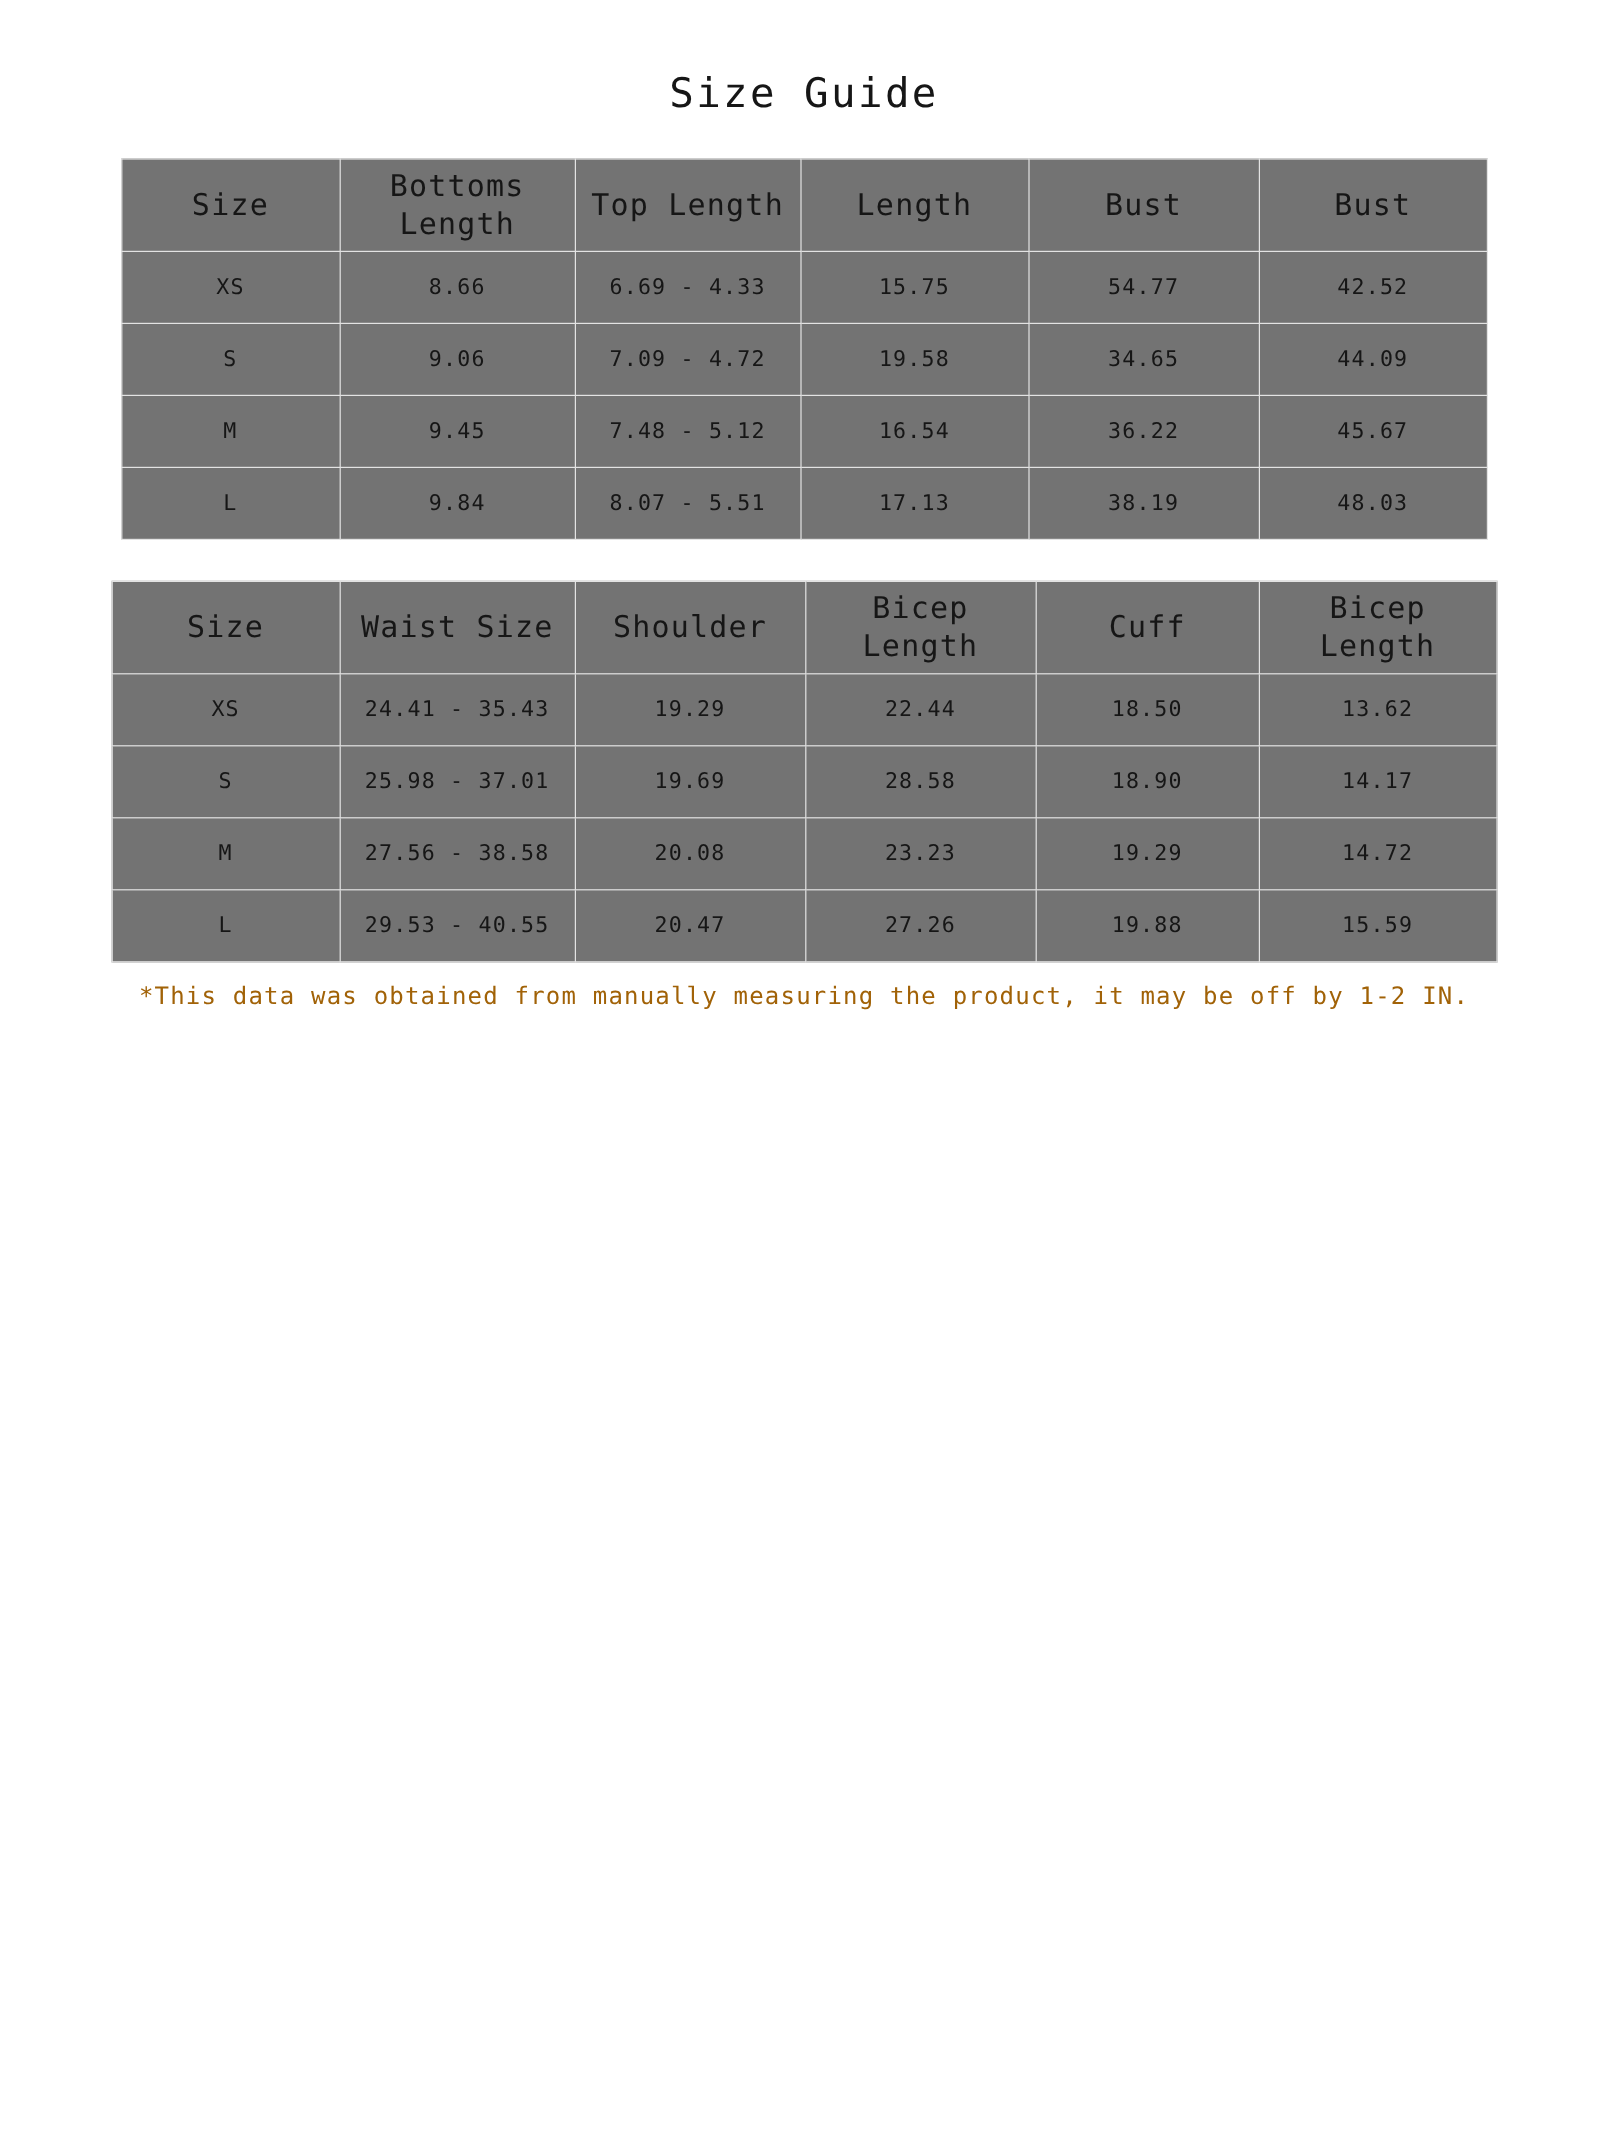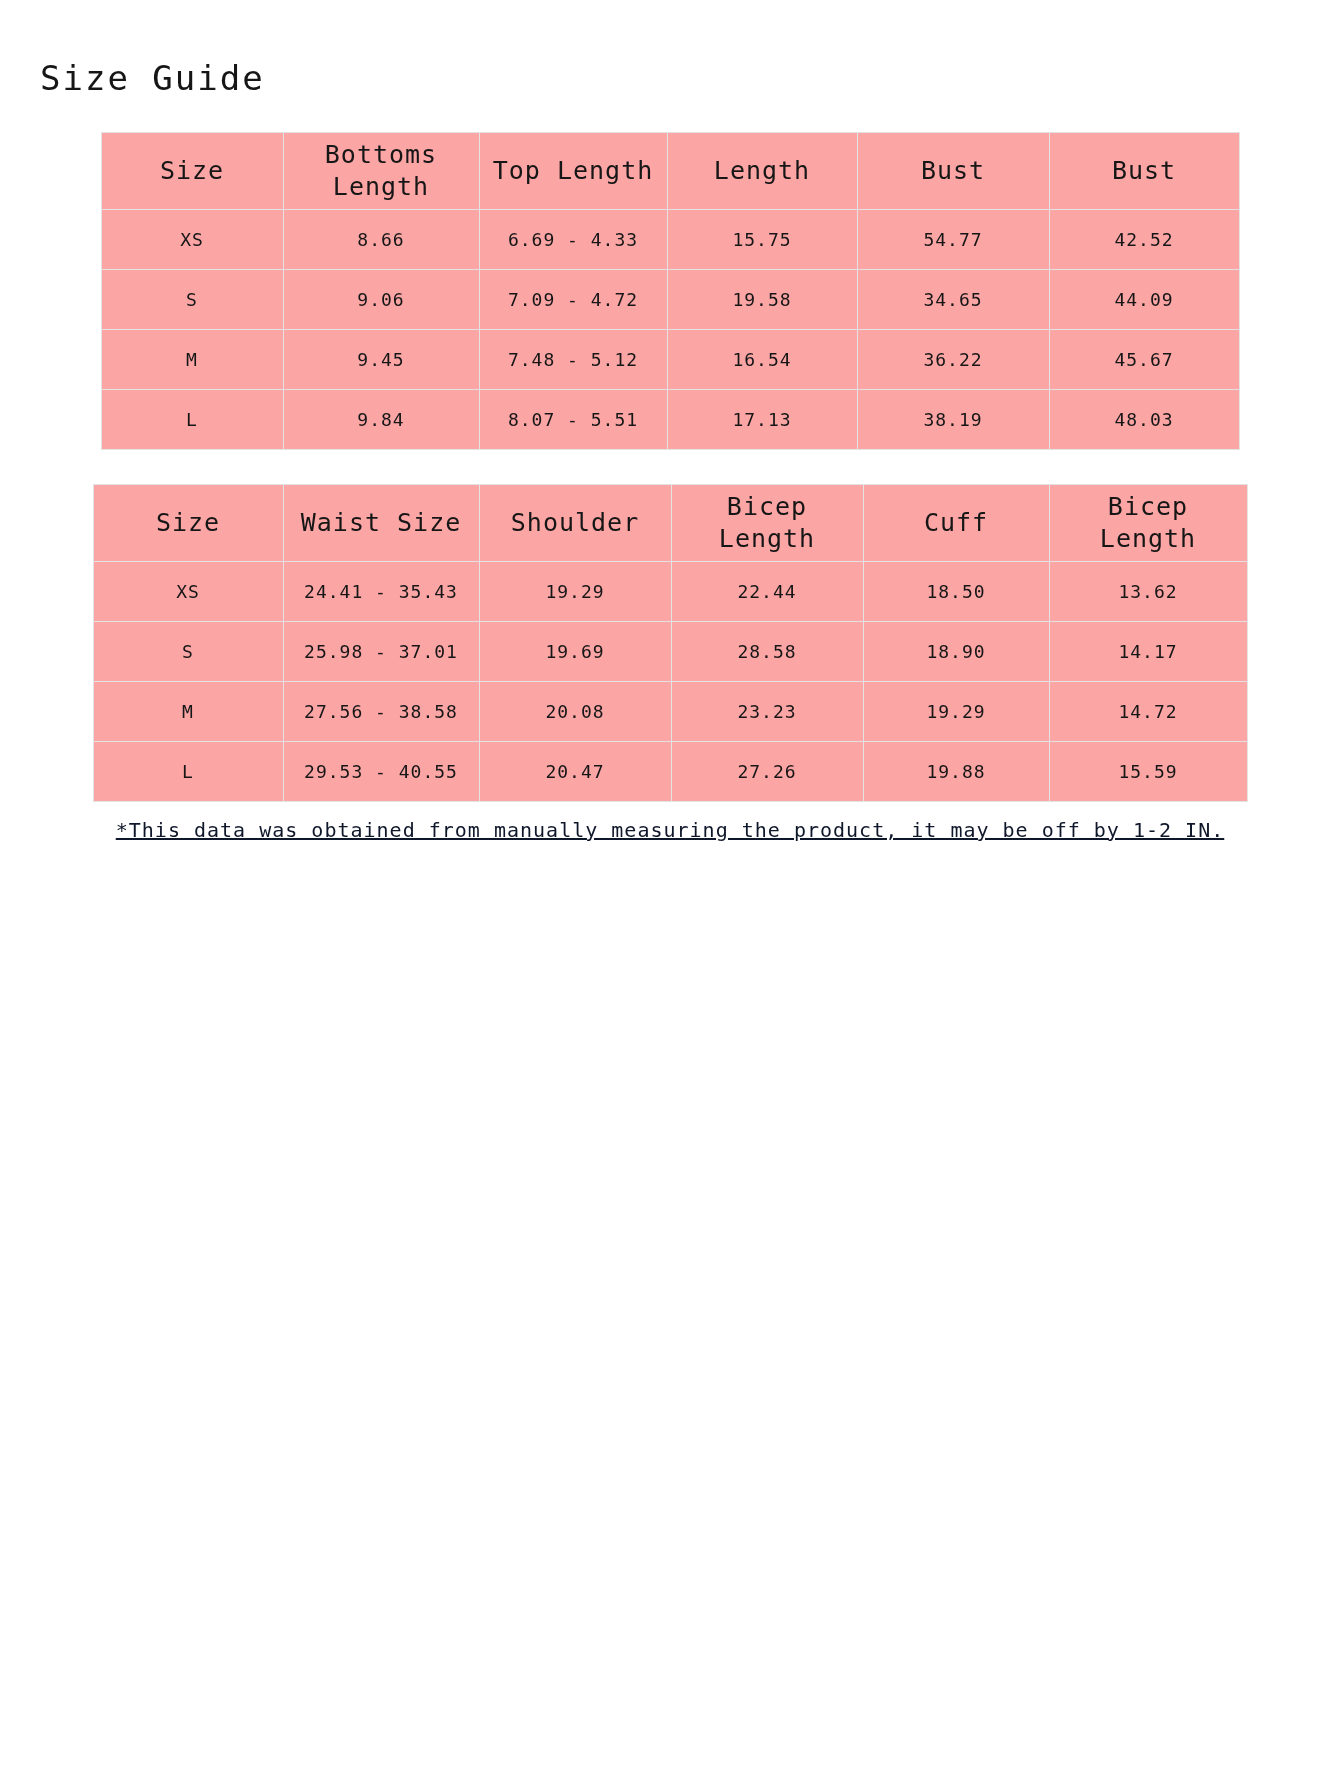--- a/index.html
+++ b/index.html
@@ -15,41 +15,41 @@
     overflow: hidden;
   }
   .page {
     position: relative;
     width: 1340px;
     height: 1785px;
     box-sizing: border-box;
     padding: 0 40px;
   }
   .page-title {
-    text-align: left;
+    text-align: center;
     font-size: 34px;
     font-weight: 400;
     letter-spacing: 2px;
     margin: 0;
     padding-top: 58px;
     padding-bottom: 0;
     color: #161616;
   }
   .table-wrap {
     margin-top: 34px;
   }
   .table-wrap.second {
     margin-top: 34px;
   }
   table.size-table {
     width: 1038px;
     margin: 0 auto;
     border-collapse: collapse;
     table-layout: fixed;
-    background: #fca5a5;
+    background: #737373;
   }
   table.size-table th,
   table.size-table td {
     border: 1px solid #e3e3e3;
     text-align: center;
     vertical-align: middle;
     font-weight: 400;
     color: #161616;
     padding: 0 4px;
     word-break: break-word;
@@ -78,24 +78,23 @@
   .t2 col.c2 { width: 192px; }
   .t2 col.c3 { width: 192px; }
   .t2 col.c4 { width: 186px; }
   .t2 col.c5 { width: 198px; }
 
   .footnote {
     width: 1254px;
     margin: 14px auto 0 auto;
     text-align: center;
     font-size: 20px;
-    color: #0f172a;
+    color: #a16207;
     letter-spacing: 1px;
     line-height: 1.4;
-    text-decoration: underline;
   }
 </style>
 </head>
 <body>
 
 <div class="page">
 
   <h1 class="page-title">Size Guide</h1>
 
   <div class="table-wrap">

